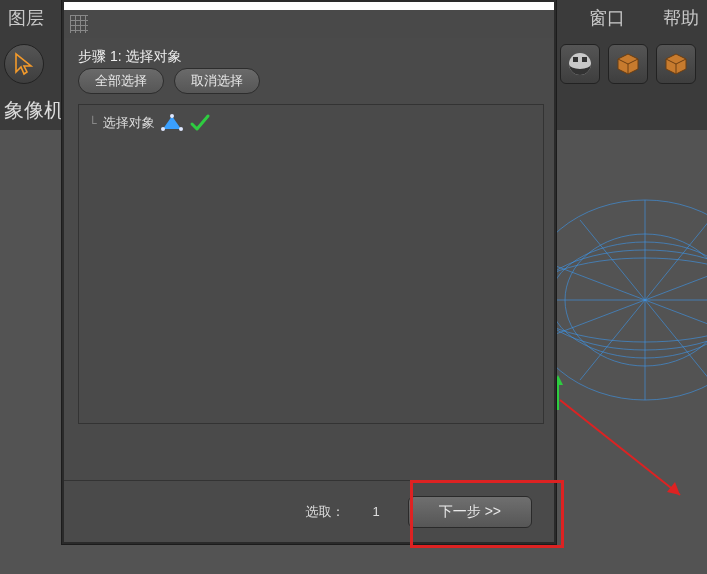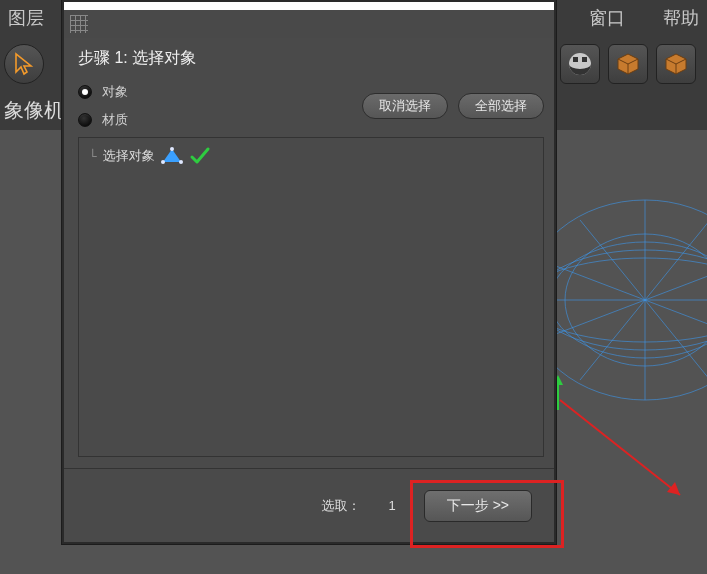--- a/index.html
+++ b/index.html
@@ -106,21 +106,21 @@
     }
     .grid-icon {
       width: 18px; height: 18px;
       background-image:
         linear-gradient(#888 1px, transparent 1px),
         linear-gradient(90deg, #888 1px, transparent 1px);
       background-size: 5px 5px;
     }
     
     .dialog-body { padding: 10px 10px 8px 14px; }
-    .step-title { font-size: 16px; color: #eee; margin-bottom: 14px; }
+    .step-title { font-size: 14px; color: #eee; }
     
     .radio-row {
       display: flex;
       align-items: center;
       justify-content: space-between;
       margin-bottom: 6px;
       min-height: 30px;
     }
     .radio-group { display: flex; flex-direction: column; gap: 10px; }
     .radio-opt { display: flex; align-items: center; gap: 10px; }
@@ -169,33 +169,33 @@
       color: #ddd;
     }
     .tree-branch { color: #888; font-family: monospace; }
     .sds-icon { display: inline-flex; }
     .check-icon { display: inline-flex; }
     
     .dialog-footer {
       position: absolute;
       bottom: 0;
       left: 0; right: 0;
-      height: 74px;
+      height: 62px;
       border-top: 1px solid #333;
       display: flex;
       align-items: center;
       justify-content: flex-end;
       gap: 28px;
       padding: 0 22px;
     }
     .footer-label { color: #ddd; }
     .footer-count { color: #ddd; }
     .next-btn {
       height: 32px;
-      padding: 0 22px;
+      padding: 0 30px;
       background: linear-gradient(#6f6f6f,#565656);
       border: 1px solid #2a2a2a;
       border-radius: 6px;
       color: #e8e8e8;
       font-size: 14px;
       display: inline-flex;
       align-items: center;
       cursor: pointer;
     }
     
@@ -294,33 +294,23 @@
 
 <div class="dialog">
   <div class="dialog-title"></div>
   <div class="dialog-toolstrip">
     <span class="grid-icon"></span>
   </div>
   <div class="dialog-body">
     <div class="step-title">步骤 1: 选择对象</div>
 
     <div class="radio-row">
-      <div class="radio-group">
-        <label class="radio-opt">
-          <span class="radio selected"></span>
-          <span>对象</span>
-        </label>
-        <label class="radio-opt">
-          <span class="radio"></span>
-          <span>材质</span>
-        </label>
-      </div>
       <div class="btn-pair">
+        <div class="btn">全部选择</div>
         <div class="btn">取消选择</div>
-        <div class="btn">全部选择</div>
       </div>
     </div>
 
     <div class="tree-panel">
       <div class="tree-row">
         <span class="tree-branch">└</span>
         <span>选择对象</span>
         <span class="sds-icon">
           <svg width="22" height="18" viewBox="0 0 22 18">
             <polygon points="11,2 20,15 2,15" fill="#3aa0ff"></polygon>

